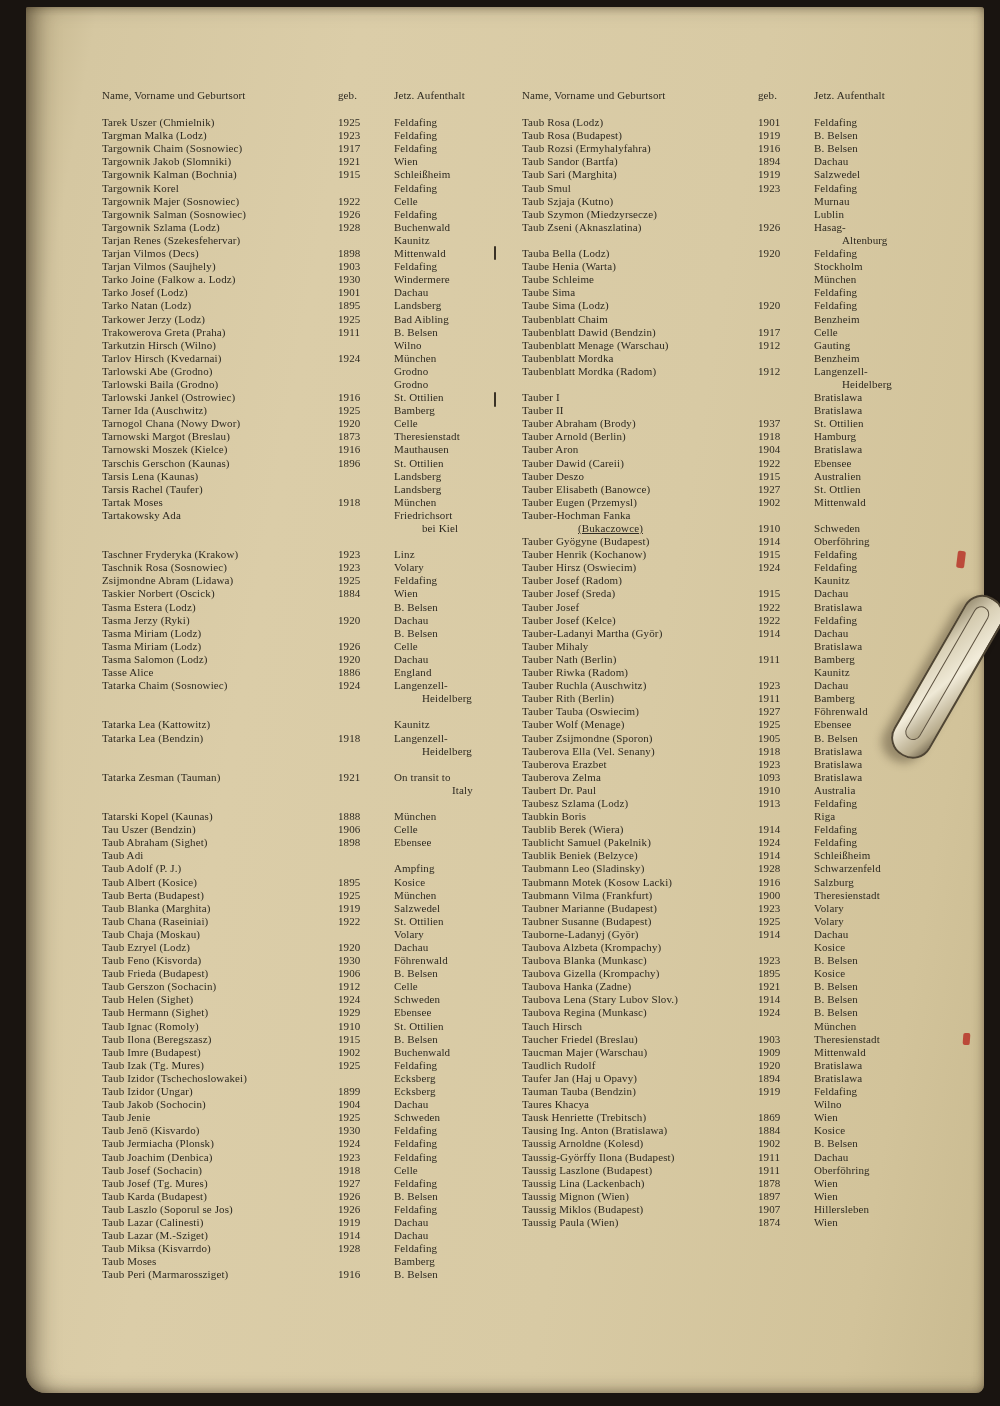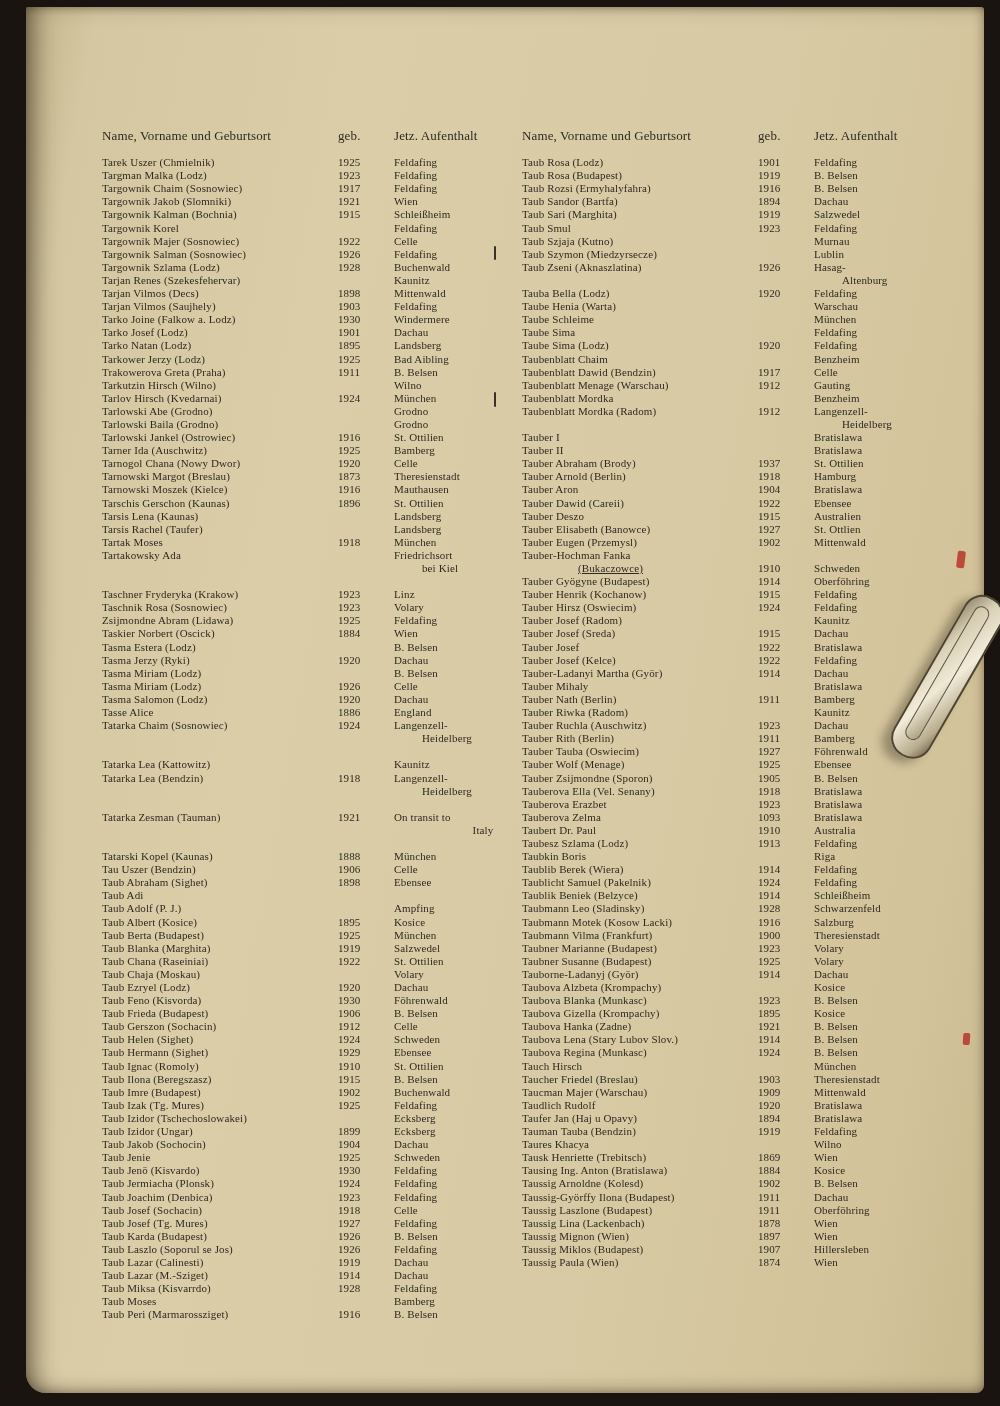--- a/index.html
+++ b/index.html
@@ -28,23 +28,23 @@
     font-size:11.5px;line-height:13px;margin-bottom:14px;white-space:nowrap;
   }
   .row{
     display:grid;grid-template-columns:236px 56px 1fr;
     min-height:13.1px;white-space:nowrap;
   }
   .c-name,.c-geb,.c-res,.h{
     font-size:11px;line-height:13.1px;letter-spacing:.12px;
     overflow:visible;
   }
-  .col-header .h{font-size:13px;margin-top:40px;}
+  .col-header .h{font-size:11px;}
   .i1 .c-res{padding-left:28px;}
-  .i2 .c-res{padding-left:58px;text-align:center;}
+  .i2 .c-res{padding-left:58px;}
   .in .c-name{padding-left:56px;text-decoration:underline;}
   
   .paperclip{
     position:absolute;right:-14px;top:598px;width:38px;height:178px;
     transform:rotate(30deg);transform-origin:top center;
     background:linear-gradient(110deg,#8f8468 0%,#d9d0b6 25%,#f2ecda 55%,#b8ac8d 85%,#6b604a 100%);
     border:2px solid #4f4534;border-radius:20px;
     box-shadow:-6px 8px 10px rgba(40,30,15,.35);
   }
   .paperclip .inner{
@@ -578,21 +578,21 @@
             <span class="c-res">Altenburg</span>
           </div>
           <div class="row">
             <span class="c-name">Tauba Bella (Lodz)</span>
             <span class="c-geb">1920</span>
             <span class="c-res">Feldafing</span>
           </div>
           <div class="row">
             <span class="c-name">Taube Henia (Warta)</span>
             <span class="c-geb"></span>
-            <span class="c-res">Warschau</span>
+            <span class="c-res">Stockholm</span>
           </div>
           <div class="row">
             <span class="c-name">Taube Schleime</span>
             <span class="c-geb"></span>
             <span class="c-res">München</span>
           </div>
           <div class="row">
             <span class="c-name">Taube Sima</span>
             <span class="c-geb"></span>
             <span class="c-res">Feldafing</span>

